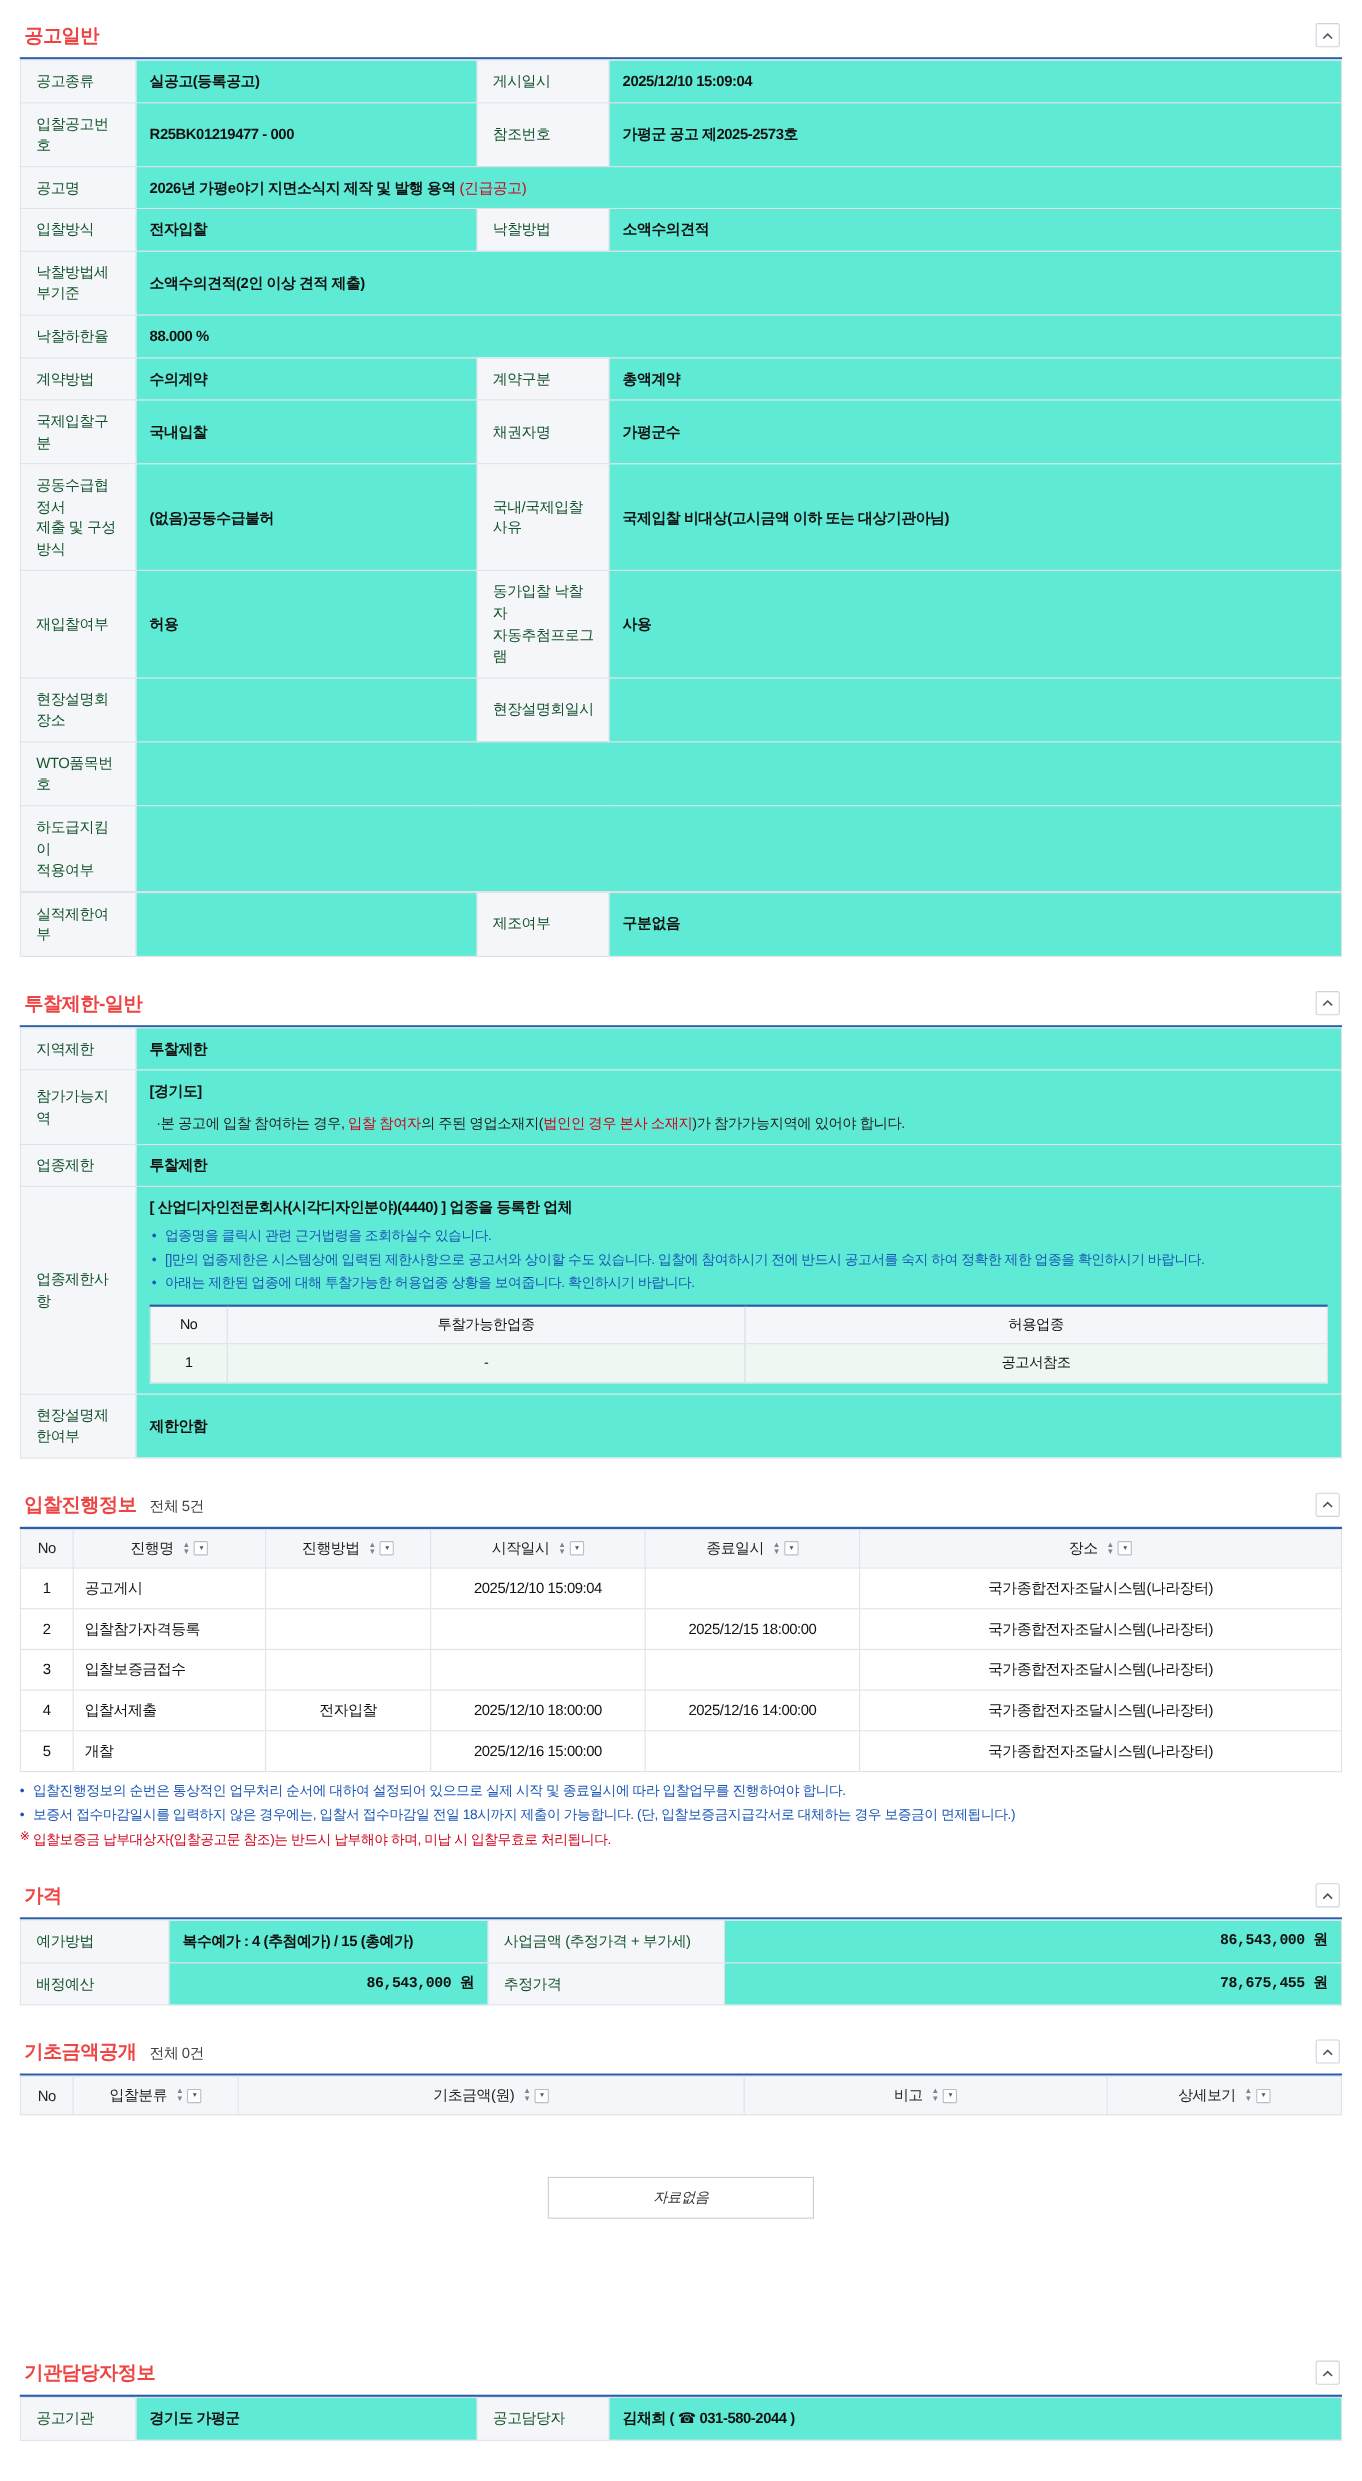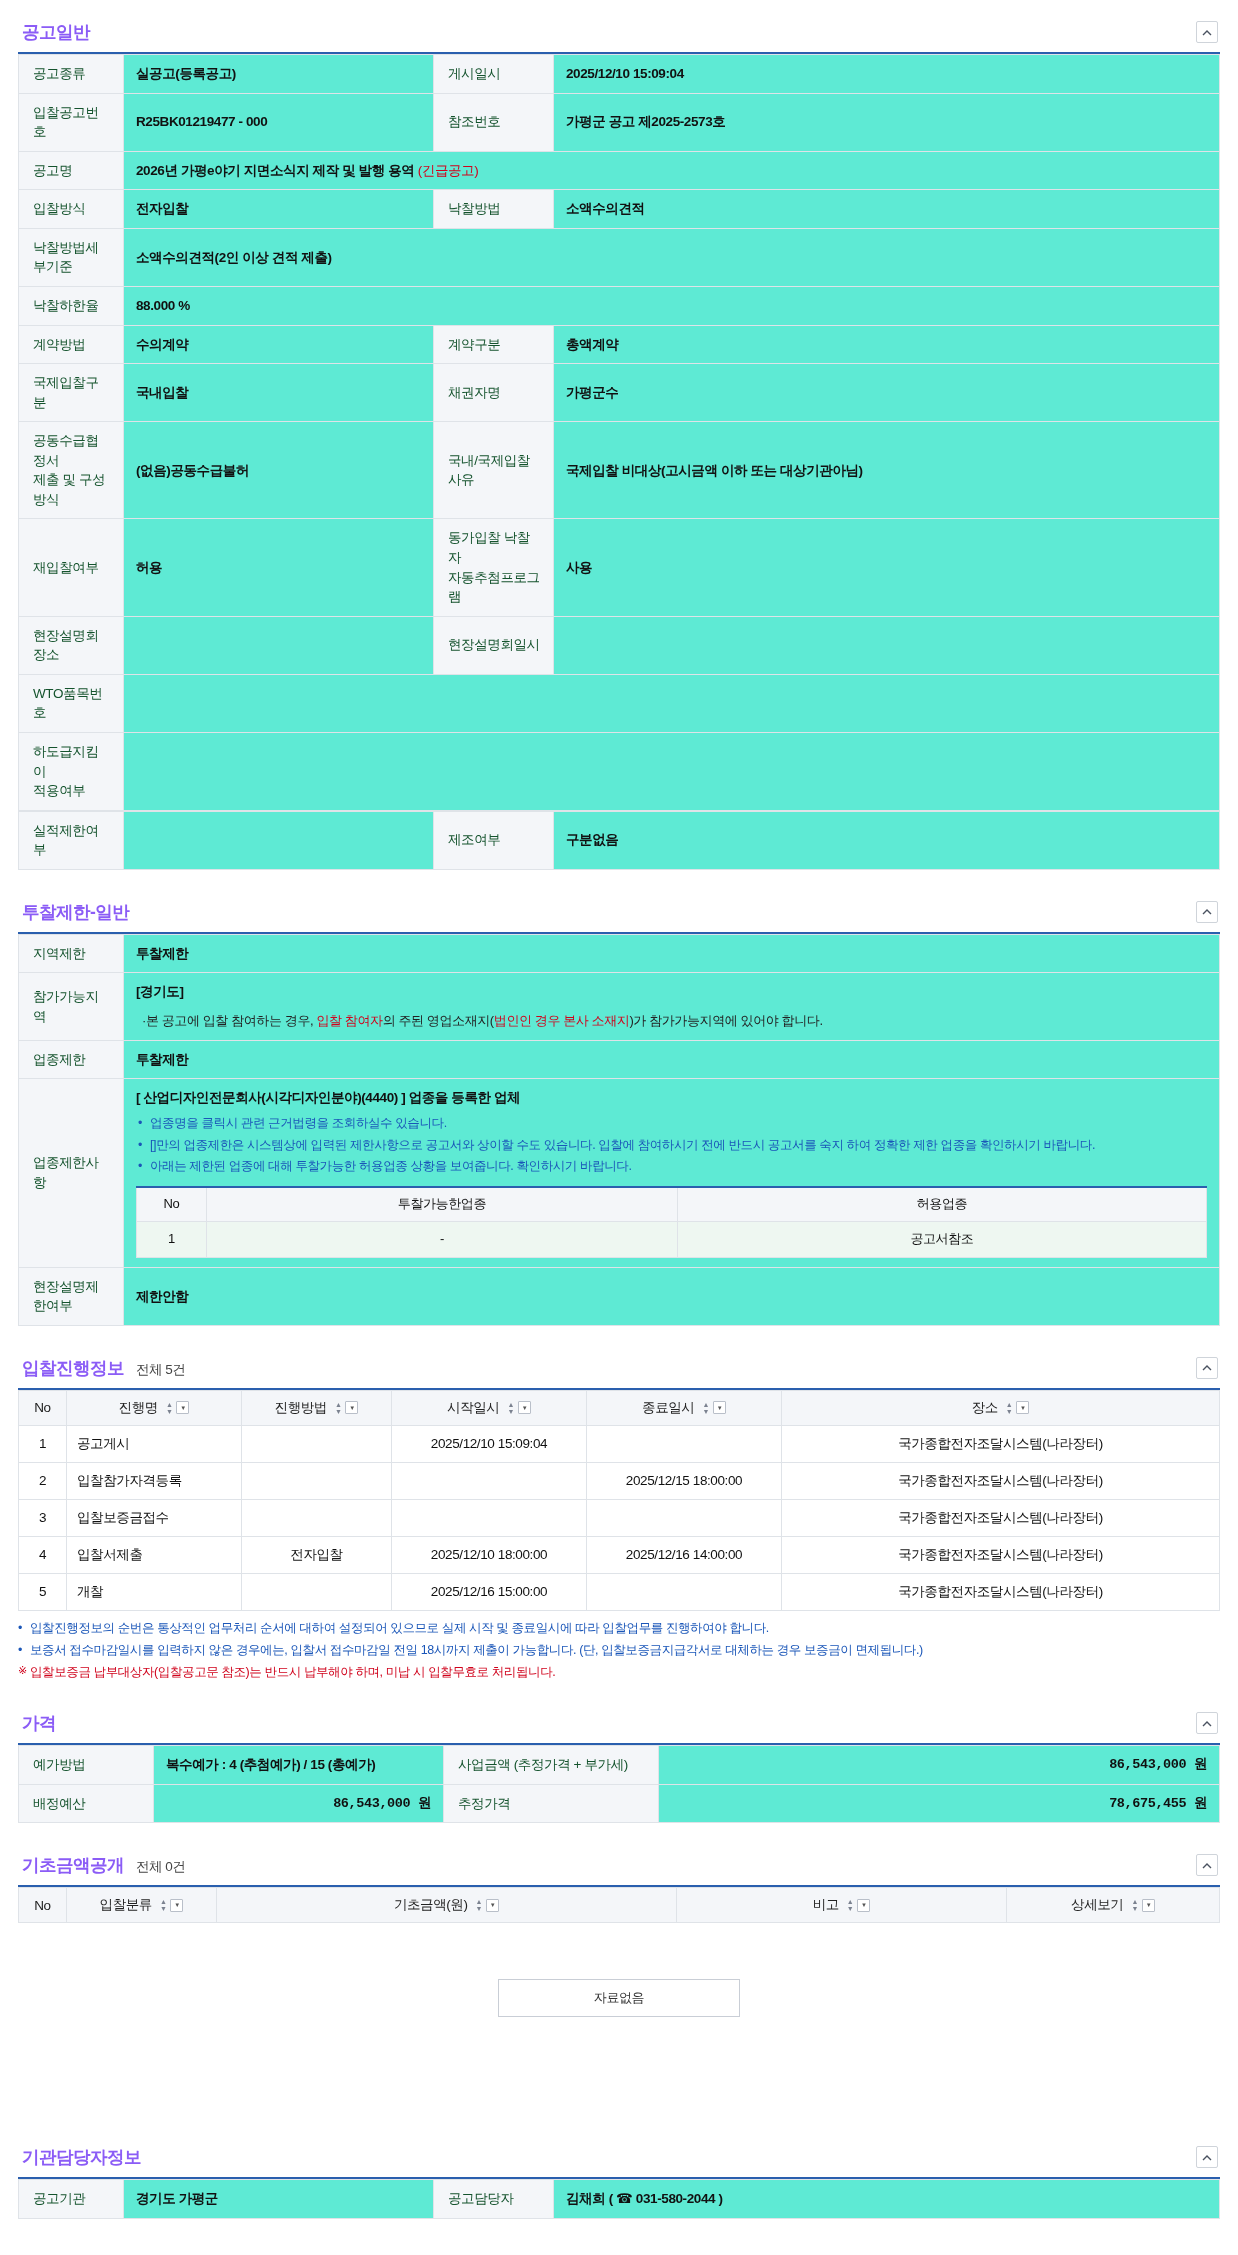--- a/index.html
+++ b/index.html
@@ -17,21 +17,21 @@
 
   
   .sec-head {
     display: flex; align-items: center; justify-content: space-between;
     border-bottom: 2px solid #2a5fae;
     padding: 8px 2px 8px 4px;
     margin-top: 22px;
   }
   .sec-head:first-child { margin-top: 12px; }
   .sec-title-wrap { display: flex; align-items: baseline; gap: 12px; }
-  .sec-title { font-size: 17.5px; font-weight: bold; color: #8b5cf6; letter-spacing: -0.5px; }
+  .sec-title { font-size: 17.5px; font-weight: bold; color: #ef4444; letter-spacing: -0.5px; }
   .sec-count { font-size: 13.5px; color: #444; letter-spacing: -0.5px; }
   .collapse-btn {
     width: 22px; height: 22px; border: 1px solid #cfd4da; background: #fff;
     border-radius: 2px; display: flex; align-items: center; justify-content: center;
     cursor: pointer;
   }
   .collapse-btn svg { display:block; }
 
   
   table.kv { width: 100%; border-collapse: collapse; table-layout: fixed; }
@@ -111,20 +111,21 @@
   .notes li::before { content: "•"; position: absolute; left: 0; top: 0; }
   .notes li.warn { color: #d0021b; }
   .notes li.warn::before { content: "※"; font-size: 11px; }
 
   
   .empty-wrap { height: 150px; display: flex; align-items: center; justify-content: center; }
   .empty-box {
     border: 1px solid #c9ced6; background: #fff; padding: 9px 0;
     width: 242px; text-align: center; font-size: 13px; color: #333;
     letter-spacing: -0.4px;
+    font-style: italic;
   }
   .spacer { height: 42px; }
 </style>
 </head>
 <body>
 
 <div class="page">
 
   <div class="sec-head">
     <div class="sec-title-wrap">

